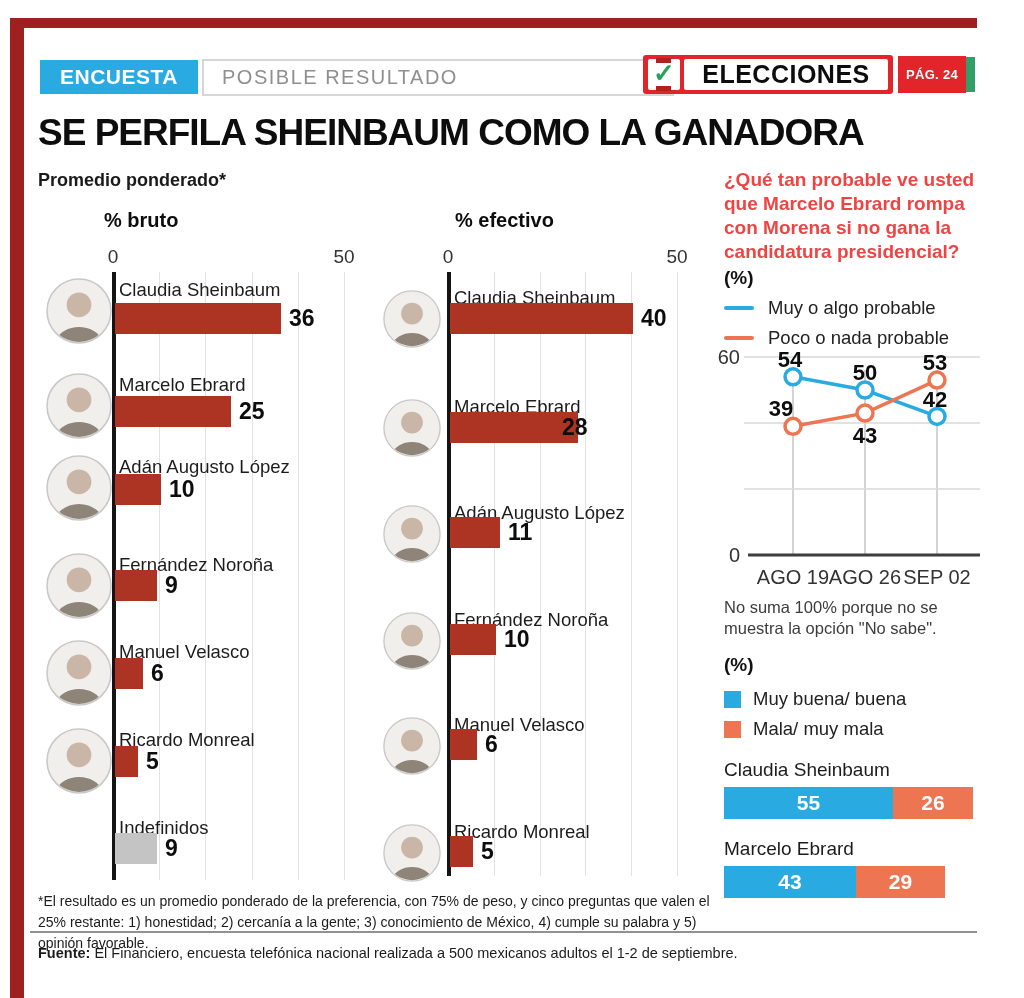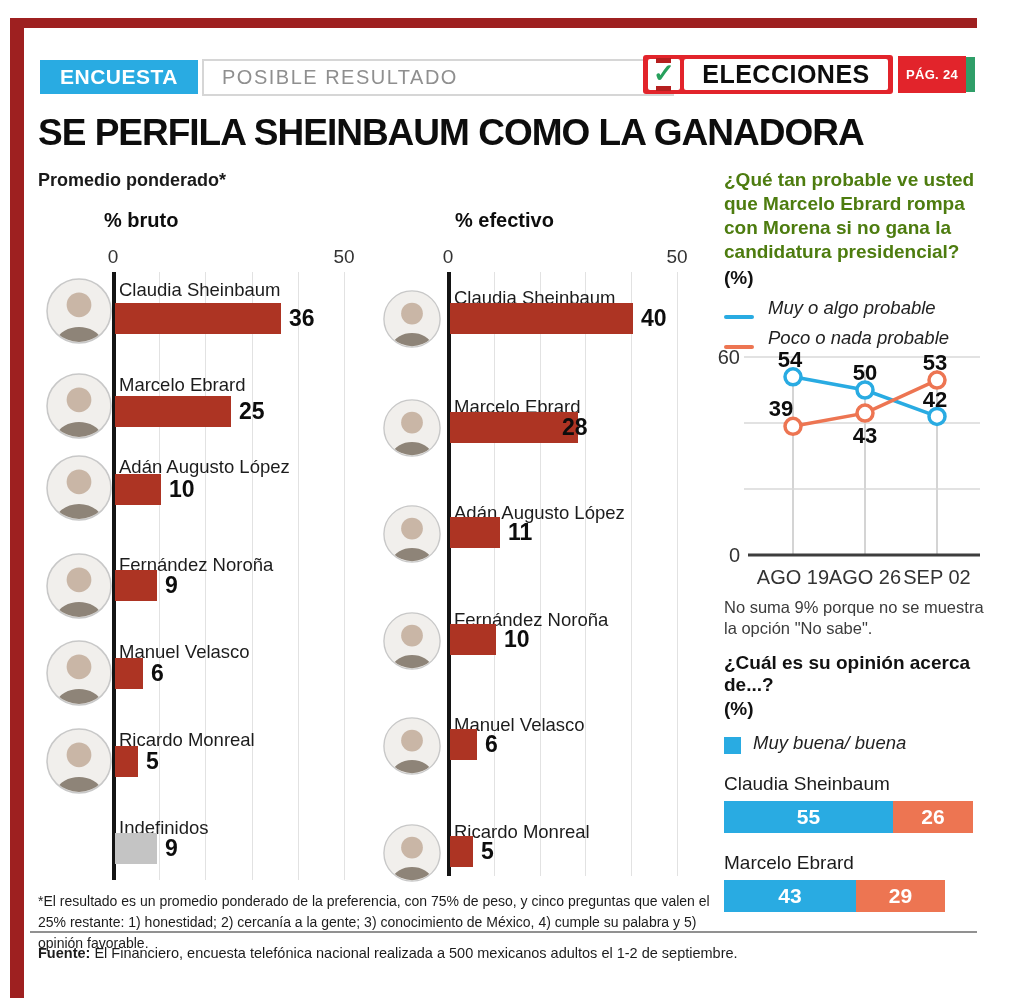--- a/index.html
+++ b/index.html
@@ -35,23 +35,23 @@
   .col-head{font-size:20px;font-weight:bold;color:#0d0d0d;}
   
   .gridline{position:absolute;width:1px;background:#e2e2e2;}
   .axisline{position:absolute;width:4px;background:#141414;}
   .ticklab{position:absolute;font-size:19px;color:#333;transform:translateX(-50%);}
   .cname{position:absolute;font-size:18.5px;color:#1c1c1c;white-space:nowrap;}
   .bar{position:absolute;height:31px;}
   .bval{position:absolute;font-size:23px;font-weight:800;color:#0d0d0d;line-height:31px;}
   
   .q-block{left:724px;top:168px;width:272px;}
-  .q-title{font-size:19px;font-weight:bold;line-height:1.27;color:#4d7c0f;}
+  .q-title{font-size:19px;font-weight:bold;line-height:1.27;color:#ef4444;}
   .q-unit{font-size:19px;font-weight:bold;margin-top:2px;}
-  .legend-row{display:flex;align-items:flex-end;margin-top:8px;font-style:italic;}
+  .legend-row{display:flex;align-items:center;margin-top:8px;}
   .legend-line{width:30px;height:4px;border-radius:2px;margin-right:14px;}
   .legend-sq{width:17px;height:17px;margin-right:12px;}
   .legend-lab{font-size:18.5px;color:#222;}
   .note{left:724px;top:597px;width:268px;font-size:16.5px;color:#3c3c3c;line-height:1.3;}
   .op-block{left:724px;top:652px;width:268px;}
   .op-title{font-size:19px;font-weight:bold;}
   .op-unit{font-size:19px;font-weight:bold;margin-top:2px;}
   .op-name{font-size:19px;color:#1c1c1c;margin-top:19px;}
   .op-bar{display:flex;height:32px;margin-top:6px;}
   .op-seg{display:flex;align-items:center;justify-content:center;color:#fff;
@@ -327,28 +327,31 @@
     <text x="217" y="67.4" text-anchor="middle" font-size="22" font-weight="bold" fill="#0d0d0d">42</text>
     <polyline points="75,86.30000000000001 147,73.1 219,40.10000000000002" fill="none" stroke="#ed7552" stroke-width="3.5"></polyline>
     <circle cx="75" cy="86.30000000000001" r="8" fill="#fff" stroke="#ed7552" stroke-width="3.5"></circle>
     <text x="63" y="76.30000000000001" text-anchor="middle" font-size="22" font-weight="bold" fill="#0d0d0d">39</text>
     <circle cx="147" cy="73.1" r="8" fill="#fff" stroke="#ed7552" stroke-width="3.5"></circle>
     <text x="147" y="103.1" text-anchor="middle" font-size="22" font-weight="bold" fill="#0d0d0d">43</text>
     <circle cx="219" cy="40.10000000000002" r="8" fill="#fff" stroke="#ed7552" stroke-width="3.5"></circle>
     <text x="217" y="30.100000000000023" text-anchor="middle" font-size="22" font-weight="bold" fill="#0d0d0d">53</text>
   </svg>
 
-<div class="abs note">No suma 9% porque no se muestra la opción "No sabe".</div>
+<div class="abs note">No suma 100% porque no se muestra la opción "No sabe".</div>
 
 <div class="abs op-block">
-  <div class="op-title">¿Cuál es su opinión acerca de...?</div>
   <div class="op-unit">(%)</div>
   <div class="legend-row" style="margin-top:12px;">
     <span class="legend-sq" style="background:#29abe2;"></span>
     <span class="legend-lab">Muy buena/ buena</span>
+  </div>
+  <div class="legend-row">
+    <span class="legend-sq" style="background:#ed7552;"></span>
+    <span class="legend-lab">Mala/ muy mala</span>
   </div>
   <div id="opinion-groups">
       <div class="op-name">Claudia Sheinbaum</div>
       <div class="op-bar">
         <div class="op-seg" style="width: 169px; background: rgb(41, 171, 226);">55</div>
         <div class="op-seg" style="width: 80px; background: rgb(237, 117, 82);">26</div>
       </div>
       <div class="op-name">Marcelo Ebrard</div>
       <div class="op-bar">
         <div class="op-seg" style="width: 132px; background: rgb(41, 171, 226);">43</div>

